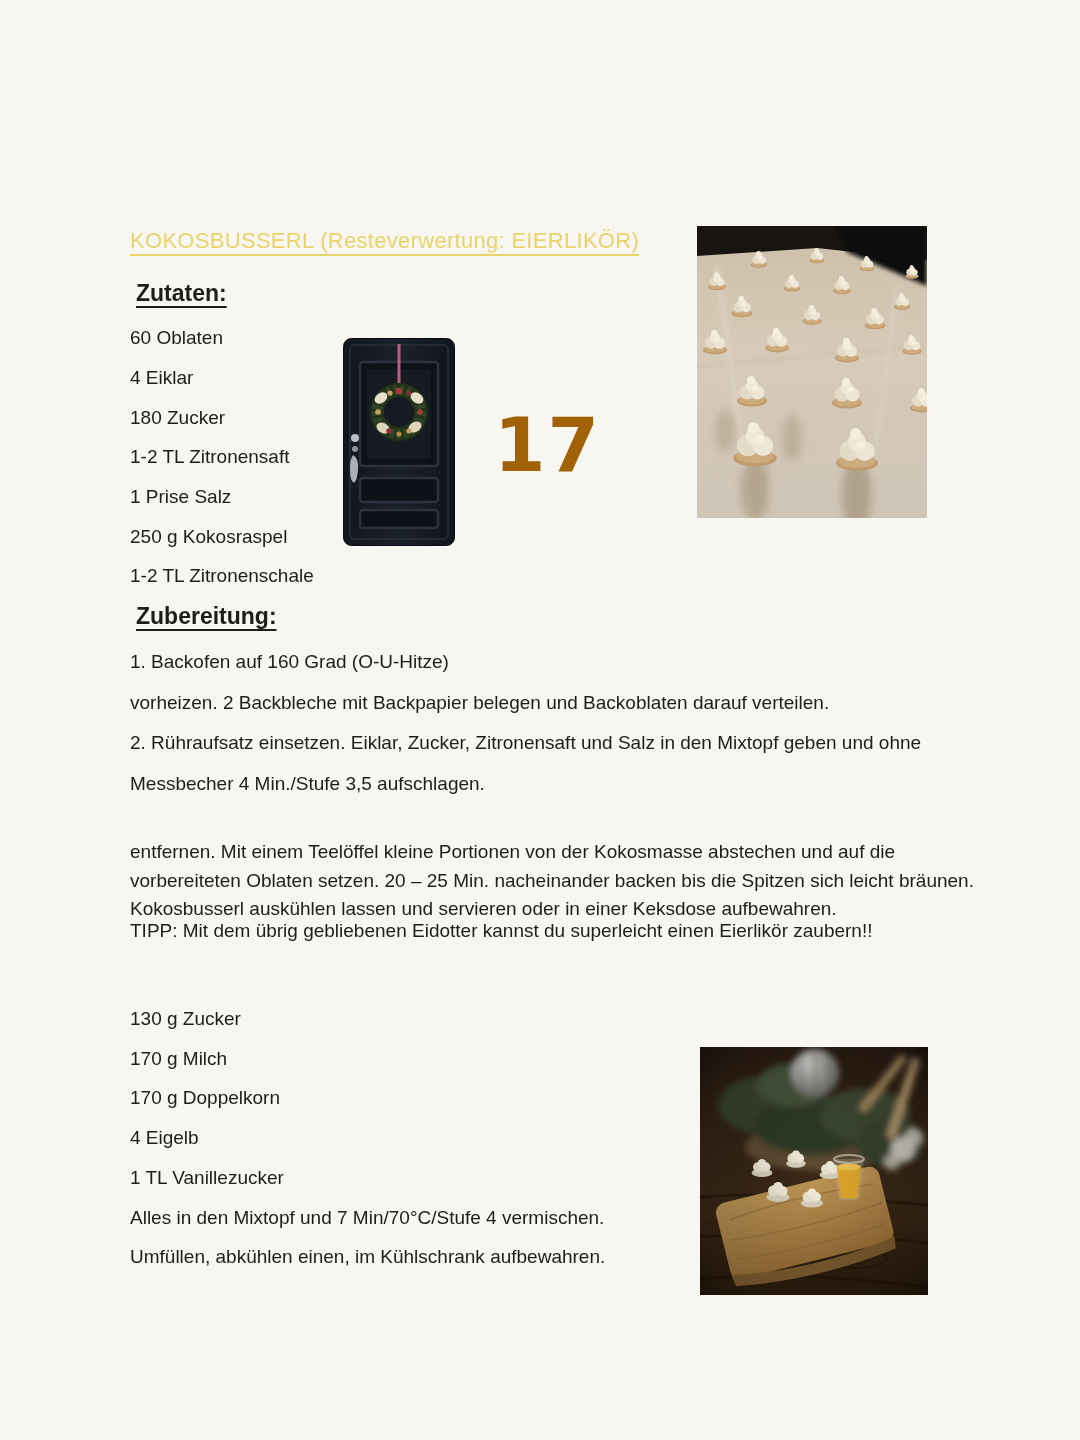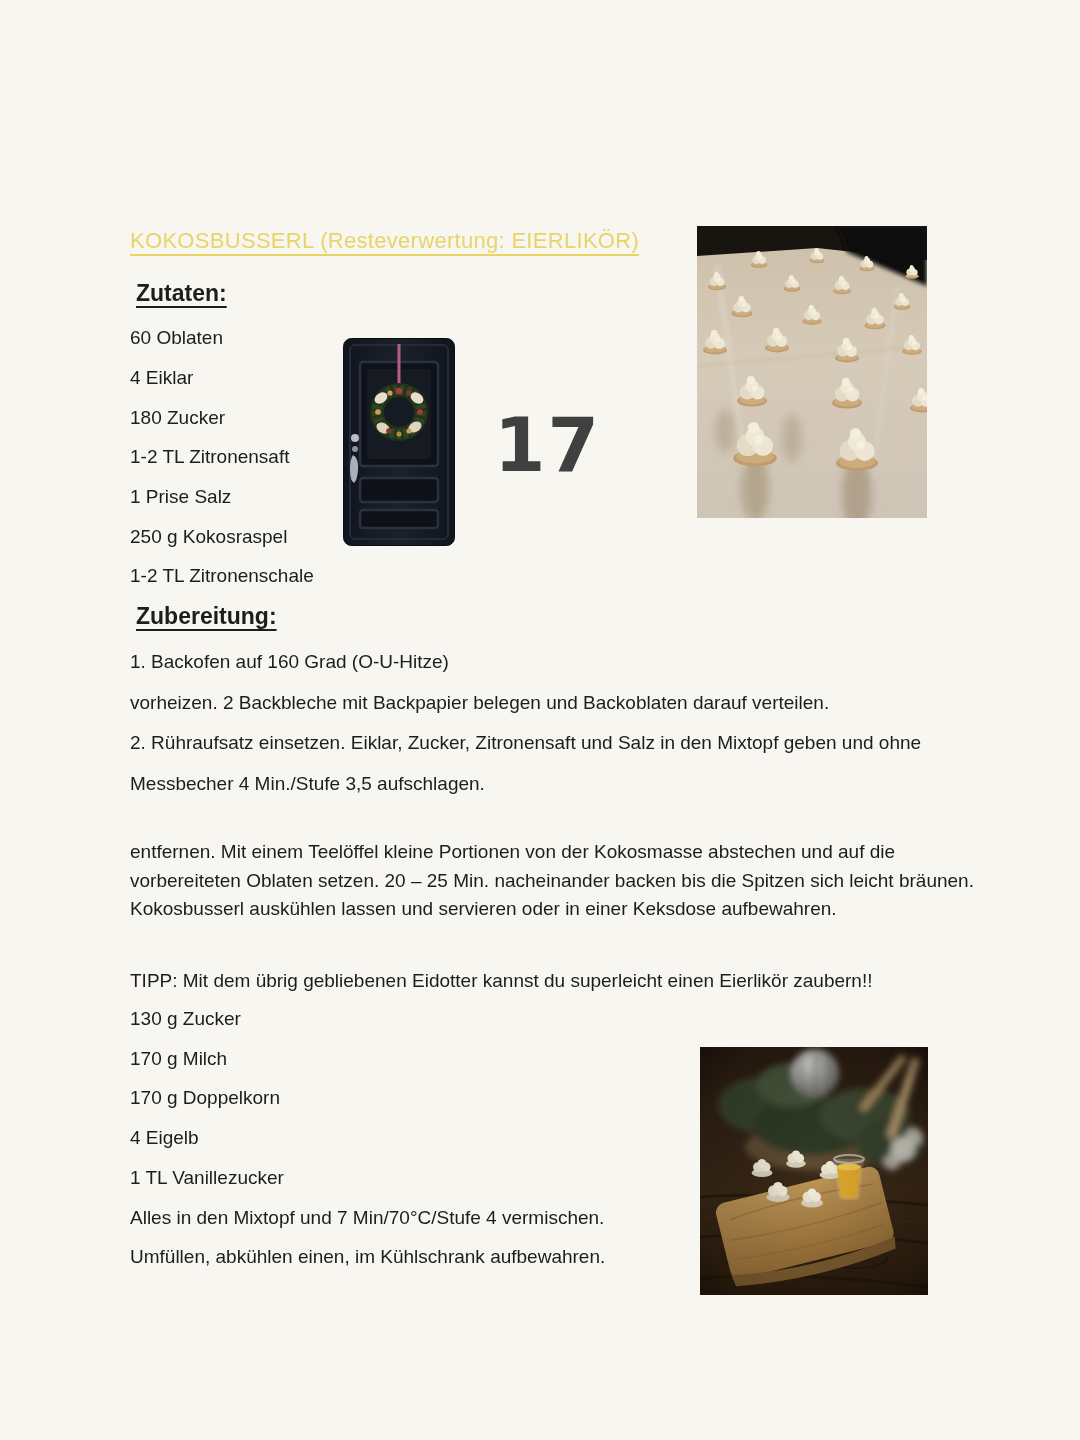--- a/index.html
+++ b/index.html
@@ -14,21 +14,21 @@
     text-decoration-thickness:2px;text-underline-offset:6px;white-space:nowrap;cursor:pointer;
   }
   .heading{
     position:absolute;left:136px;font-size:23px;font-weight:bold;
     text-decoration:underline;text-decoration-thickness:2px;text-underline-offset:5px;white-space:nowrap;
   }
   .para-line{position:absolute;left:130px;font-size:19px;white-space:nowrap;}
   .door-wrap{position:absolute;left:343px;top:338px;width:112px;height:208px;}
   .door-number{
     position:absolute;left:494px;top:402px;font-size:74px;font-weight:bold;
-    font-family:"DejaVu Sans","Liberation Sans",sans-serif;color:#404040;letter-spacing:2px;
+    font-family:"DejaVu Sans","Liberation Sans",sans-serif;color:#a16207;letter-spacing:2px;
   }
   .photo{position:absolute;display:block;}
   .photo1{left:697px;top:226px;}
   .photo2{left:700px;top:1047px;}
 </style>
 </head>
 <body>
 
 <div class="page">
 
@@ -145,21 +145,21 @@
 
   <div class="line" style="top:649px">1. Backofen auf 160 Grad (O-U-Hitze)</div>
   <div class="line" style="top:690px">vorheizen. 2 Backbleche mit Backpapier belegen und Backoblaten darauf verteilen.</div>
   <div class="line" style="top:730px">2. Rühraufsatz einsetzen. Eiklar, Zucker, Zitronensaft und Salz in den Mixtopf geben und ohne</div>
   <div class="line" style="top:771px">Messbecher 4 Min./Stufe 3,5 aufschlagen.</div>
 
   <div class="para-line" style="top:841px">entfernen. Mit einem Teelöffel kleine Portionen von der Kokosmasse abstechen und auf die</div>
   <div class="para-line" style="top:870px">vorbereiteten Oblaten setzen. 20 – 25 Min. nacheinander backen bis die Spitzen sich leicht bräunen.</div>
   <div class="para-line" style="top:898px">Kokosbusserl auskühlen lassen und servieren oder in einer Keksdose aufbewahren.</div>
 
-  <div class="line" style="top:968px">TIPP: Mit dem übrig gebliebenen Eidotter kannst du superleicht einen Eierlikör zaubern!!</div>
+  <div class="line" style="top:918px">TIPP: Mit dem übrig gebliebenen Eidotter kannst du superleicht einen Eierlikör zaubern!!</div>
 
   <div class="line" style="top:1006px">130 g Zucker</div>
   <div class="line" style="top:1046px">170 g Milch</div>
   <div class="line" style="top:1085px">170 g Doppelkorn</div>
   <div class="line" style="top:1125px">4 Eigelb</div>
   <div class="line" style="top:1165px">1 TL Vanillezucker</div>
 
   <div class="line" style="top:1205px">Alles in den Mixtopf und 7 Min/70°C/Stufe 4 vermischen.</div>
   <div class="line" style="top:1244px">Umfüllen, abkühlen einen, im Kühlschrank aufbewahren.</div>
 

